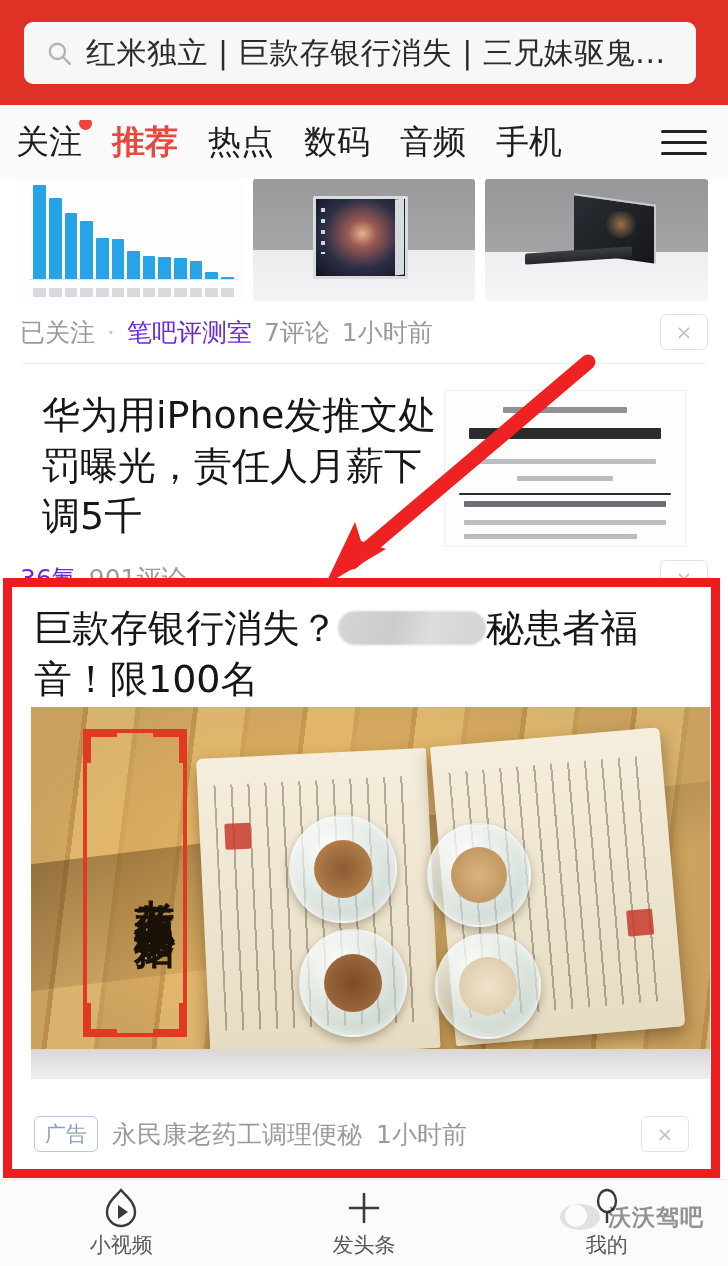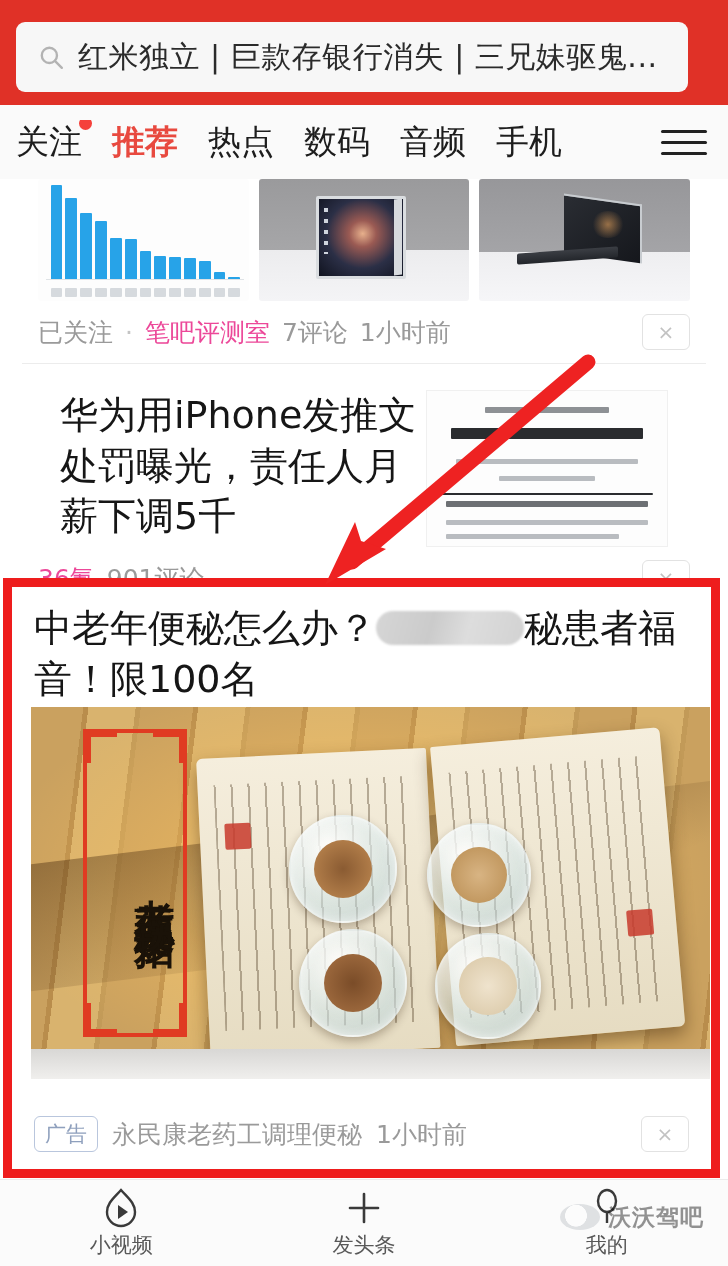--- a/index.html
+++ b/index.html
@@ -11,21 +11,21 @@
     position:relative;
   }
   .app{position:relative;width:728px;height:1266px;background:#f4f5f7;}
 
   
   .search-band{
     position:absolute;left:0;top:0;width:728px;height:105px;
     background:#e03127;
   }
   .search-box{
-    position:absolute;left:16px;top:22px;width:672px;height:70px;
+    position:absolute;left:24px;top:22px;width:672px;height:62px;
     background:#f7f7f7;border-radius:9px;
     display:flex;align-items:center;
     box-sizing:border-box;padding:0 22px;
     overflow:hidden;
   }
   .search-icon{width:26px;height:26px;flex:0 0 26px;margin-right:14px;opacity:.62;}
   .search-text{
     font-size:30px;color:#2b2b2b;white-space:nowrap;
     letter-spacing:.5px;
     font-family:"DejaVu Sans",sans-serif;
@@ -56,21 +56,21 @@
     flex:0 0 88px;height:74px;display:flex;align-items:center;justify-content:center;
     background:linear-gradient(to right,rgba(250,250,250,0) 0,#fafafa 55%);
     position:relative;z-index:3;
   }
   .hamburger{width:46px;}
   .hamburger span{display:block;height:3px;background:#222;margin:8px 0;border-radius:2px;}
 
   
   .feed{position:absolute;left:0;top:179px;width:728px;bottom:86px;background:#ffffff;}
 
-  .card{background:#fff;padding:0 38px;box-sizing:border-box;}
+  .card{background:#fff;padding:0 20px;box-sizing:border-box;}
   .divider{height:1px;background:#ececec;margin:0 22px;}
 
   
   .imgrow{display:flex;gap:10px;padding-top:0;}
   .thumb{flex:1;height:122px;border-radius:3px;overflow:hidden;position:relative;background:#eef1f3;}
 
   
   .chartthumb{background:#fdfdfd;}
   .bars{position:absolute;left:6%;right:4%;bottom:22px;top:6px;display:flex;align-items:flex-end;gap:3px;}
   .bars i{flex:1;background:#27a3e8;border-radius:1px 1px 0 0;display:block;}
@@ -118,21 +118,21 @@
     opacity:.75;
   }
 
   
   .meta{
     display:flex;align-items:center;height:62px;
     font-size:25px;color:#9a9a9a;gap:12px;white-space:nowrap;
     font-family:"DejaVu Sans",sans-serif;
   }
   .meta .sep{color:#c4c4c4;}
-  .meta .src{color:#ec4899;}
+  .meta .src{color:#6d28d9;}
   .meta .spacer{flex:1;}
   .close-btn{
     flex:0 0 auto;width:46px;height:34px;border:1px solid #e2e2e2;border-radius:6px;
     display:flex;align-items:center;justify-content:center;
     color:#c2c2c2;font-size:20px;background:#fff;
   }
 
   
   .article{display:flex;gap:6px;padding:26px 22px 0 22px;box-sizing:border-box;}
   .article .txt{flex:1;min-width:0;}
@@ -418,21 +418,21 @@
       </div>
     </div>
 
     <div class="divider"></div>
   </div>
 
   <div class="ad-highlight">
     <div class="ad-inner">
 
       <div class="ad-headline">
-        <span>中老年便秘怎么办？</span><span class="redact"></span><span>秘患者福音！限100名</span>
+        <span>巨款存银行消失？</span><span class="redact"></span><span>秘患者福音！限100名</span>
       </div>
 
       <div class="ad-image">
         <div class="shadowband"></div>
         <div class="ad-book">
           <div class="page pl">
               <div class="cols"></div>
               <div class="seal s1"></div>
             </div>
           <div class="page pr">

